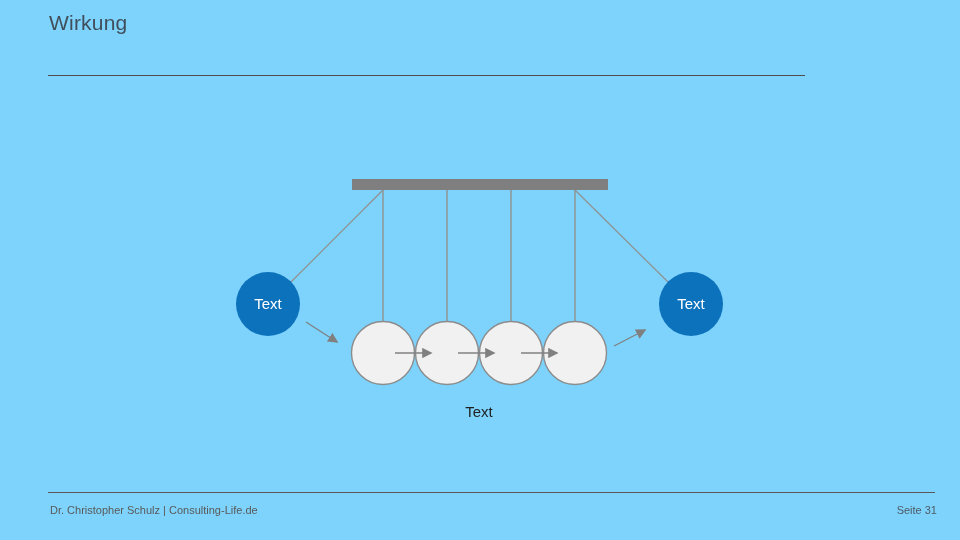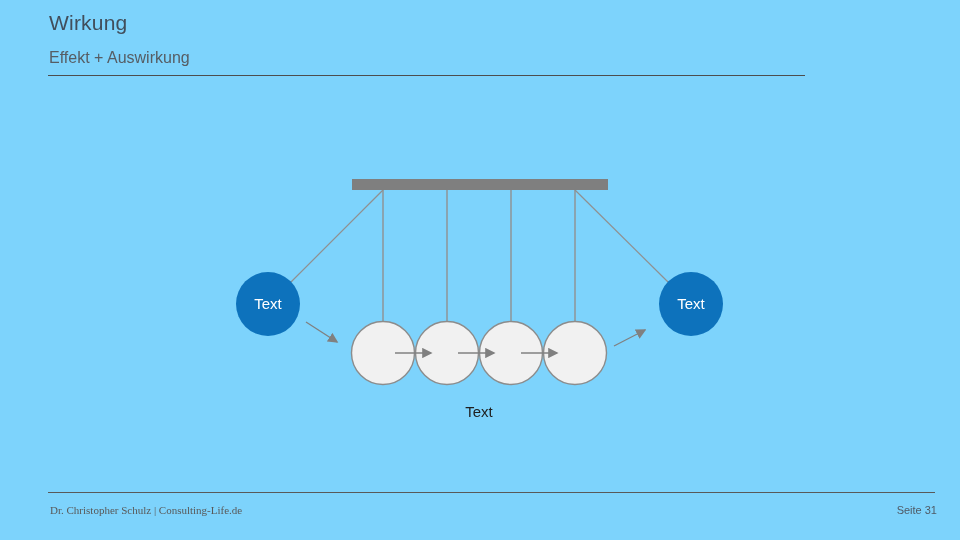--- a/index.html
+++ b/index.html
@@ -61,37 +61,35 @@
     width: 887px;
     height: 0;
     border-top: 1px solid #595959;
   }
   .footer-author {
     position: absolute;
     left: 50px;
     top: 504px;
     font-size: 11px;
     color: #595959;
-    font-family: Liberation Serif, serif;
   }
   .footer-page {
     position: absolute;
     right: 23px;
     top: 504px;
     font-size: 11px;
     color: #4f5a66;
   }
 </style>
 </head>
 <body>
 
 <div class="slide">
 
   <div class="title">Wirkung</div>
-  <div class="subtitle">Effekt + Auswirkung</div>
   <div class="subtitle-rule"></div>
 
   <svg class="diagram-svg" viewBox="0 0 960 540" xmlns="http://www.w3.org/2000/svg">
     <defs>
       <marker id="arrowhead" viewBox="0 0 10 10" refX="8.5" refY="5" markerWidth="8" markerHeight="8" orient="auto">
         <path d="M0,0 L10,5 L0,10 z" fill="#808080"></path>
       </marker>
     </defs>
 
     <line x1="383" y1="190" x2="291" y2="282" stroke="#909090" stroke-width="1.2"></line>

